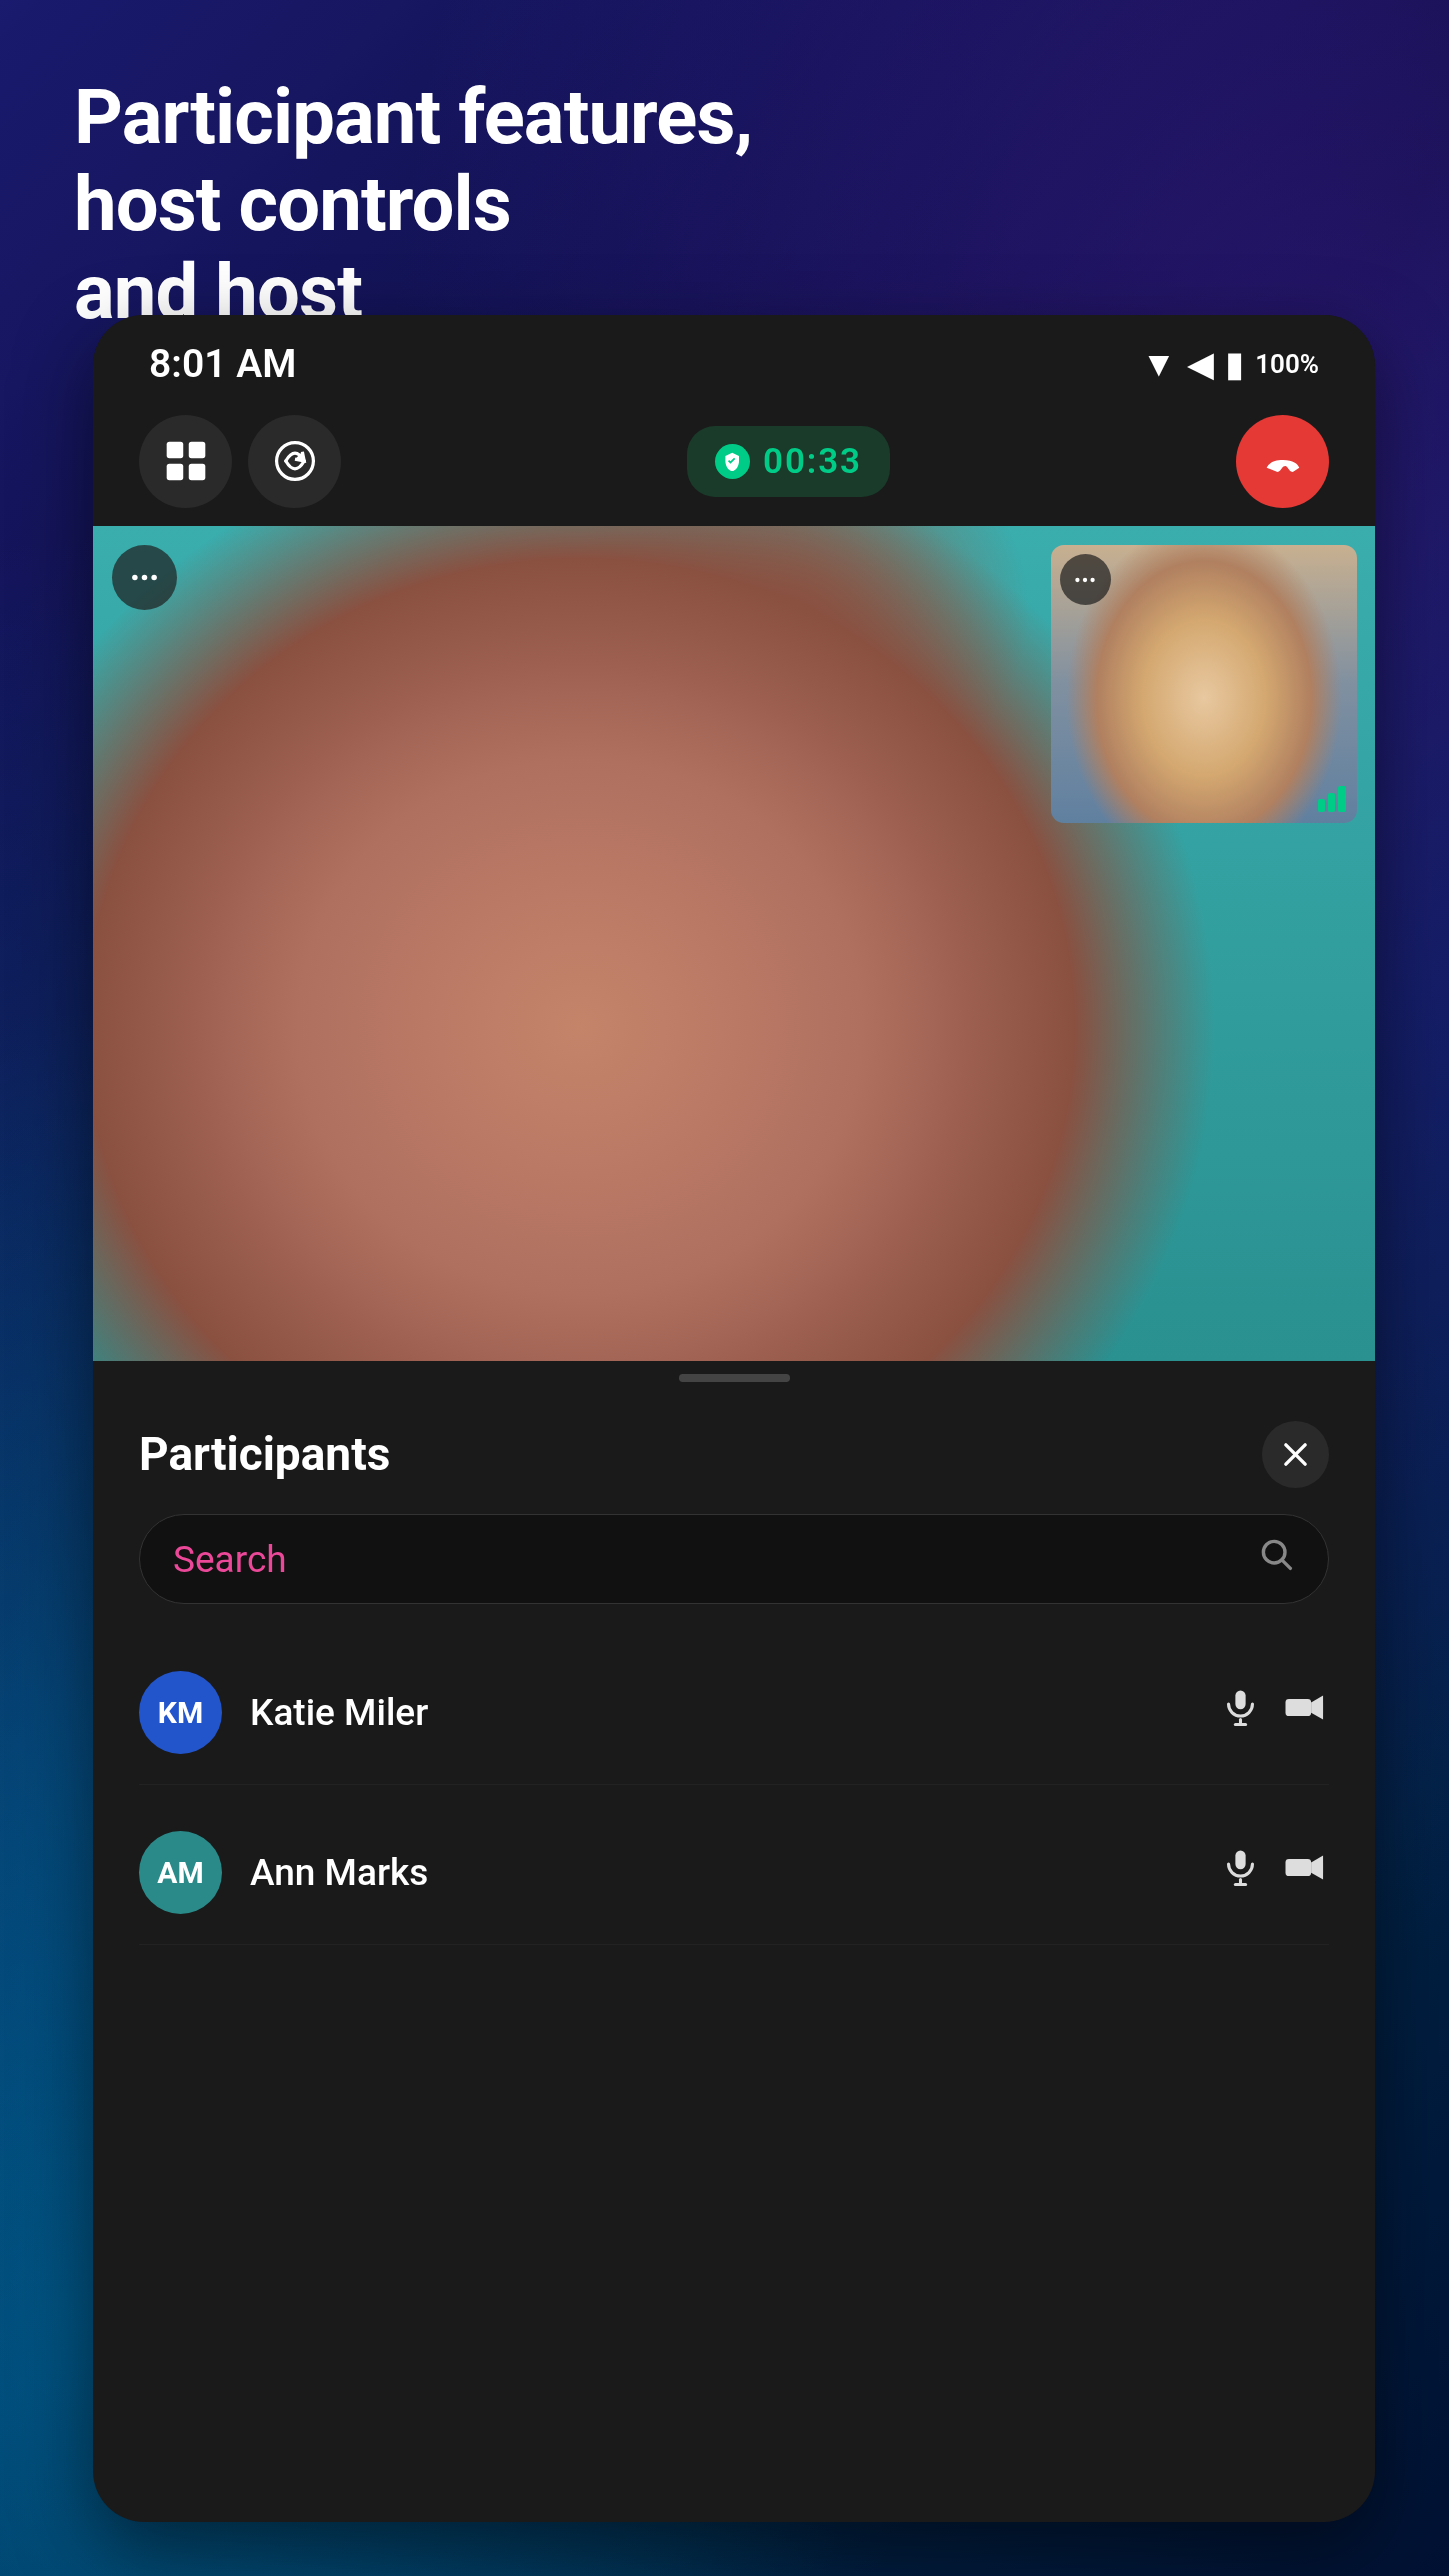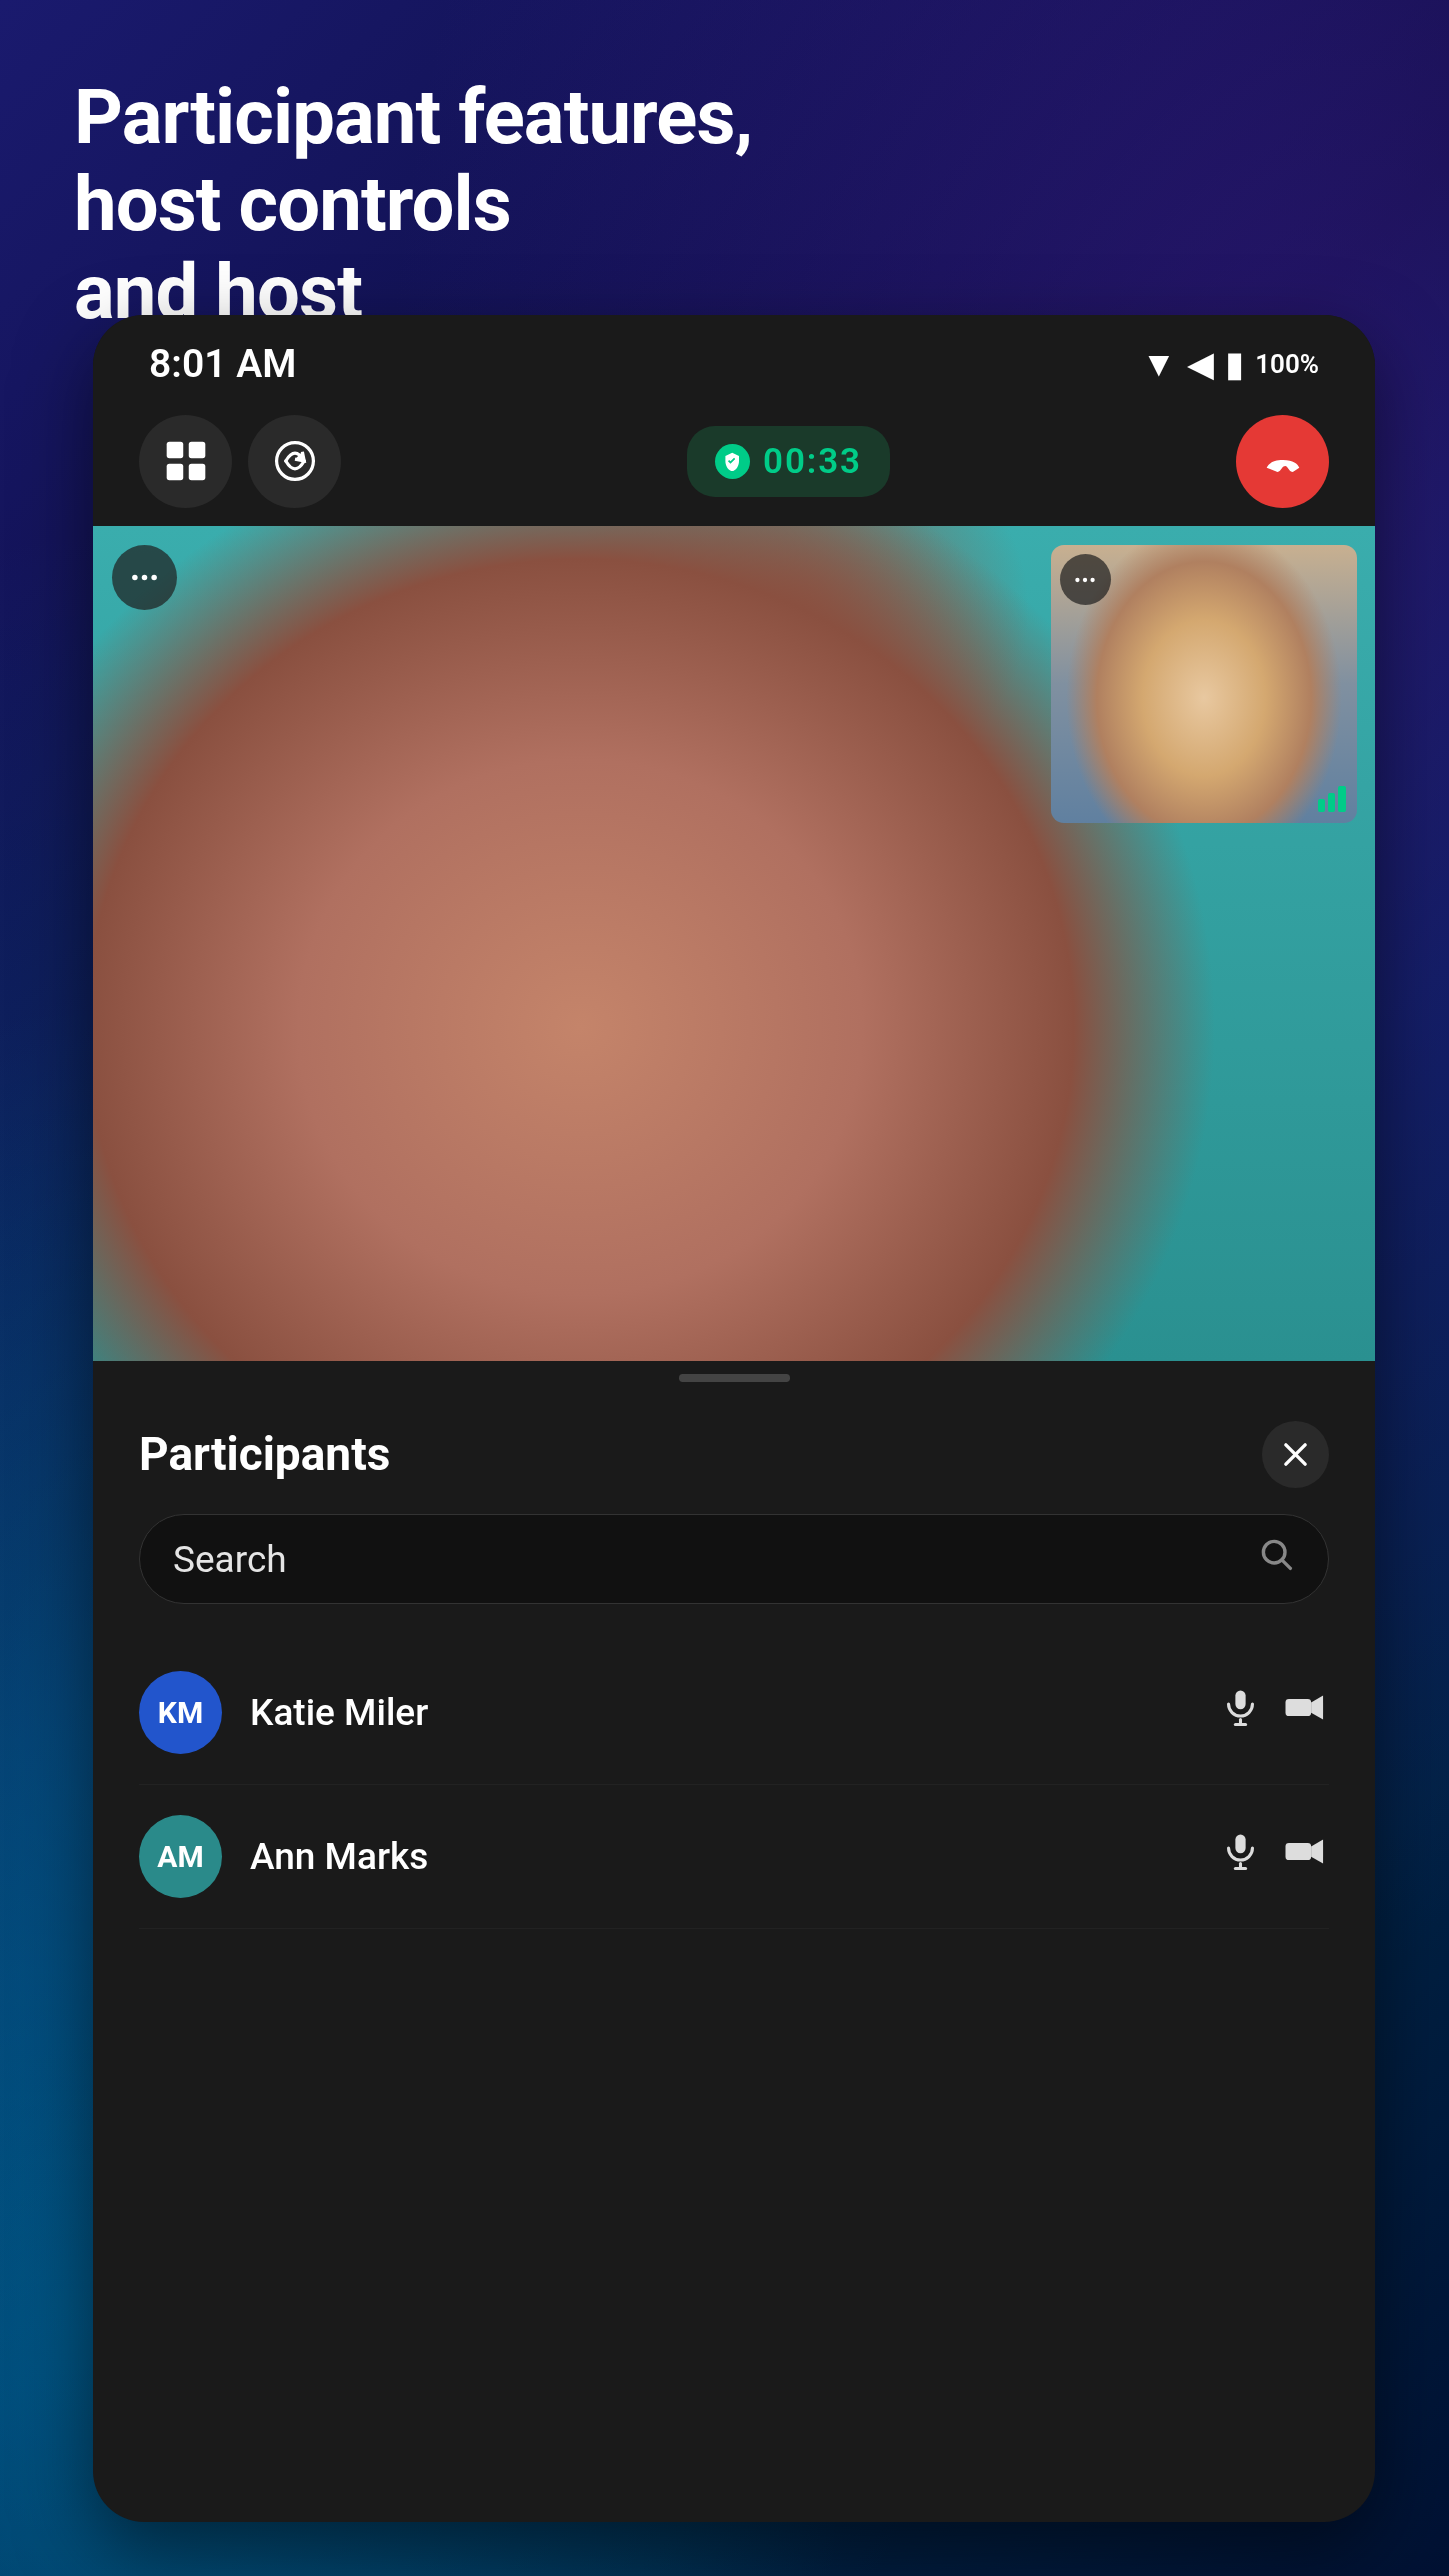--- a/index.html
+++ b/index.html
@@ -291,34 +291,34 @@
       align-items: center;
       background: #111;
       border-radius: 46px;
       padding: 20.4px 33px;
       margin-bottom: 37px;
       border: 1.4px solid #333;
     }
 
     .search-input-text {
       flex: 1;
-      color: #e5e5e5;
+      color: #ec4899;
       font-size: 37px;
     }
 
     .search-icon {
       color: #888;
       font-size: 41px;
     }
 
     
     .participant-list {
       display: flex;
       flex-direction: column;
-      gap: 0;
+      gap: 16px;
     }
 
     .participant-item {
       display: flex;
       align-items: center;
       padding: 30px 0;
       border-bottom: 0.9px solid #222;
       gap: 28px;
     }
 

